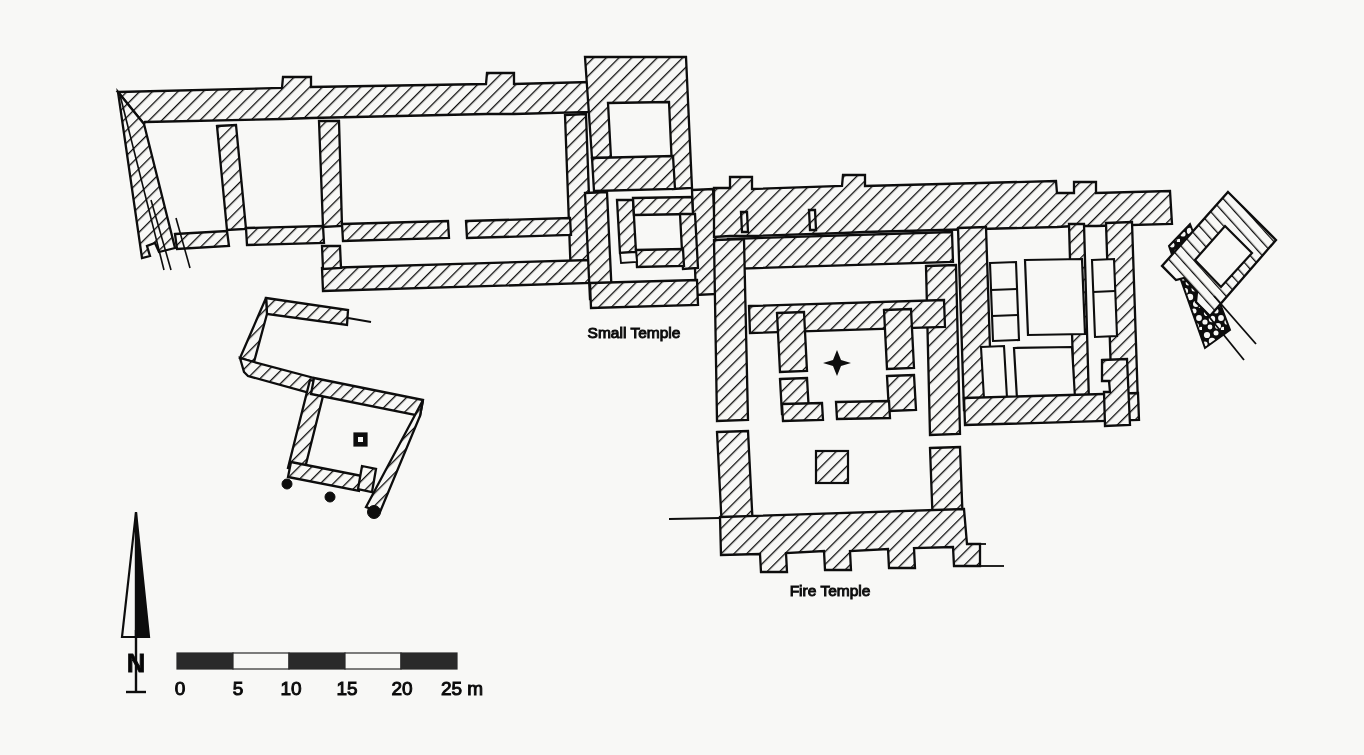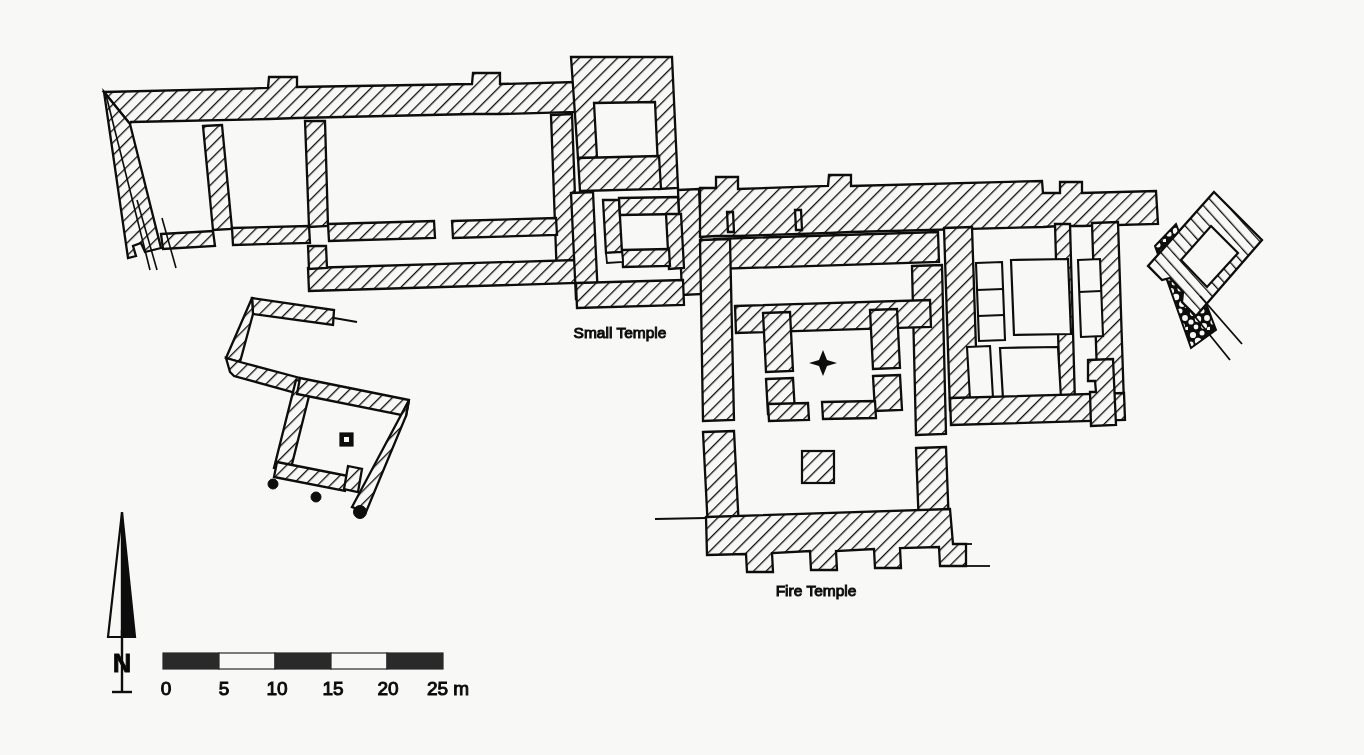--- a/index.html
+++ b/index.html
@@ -4,21 +4,21 @@
 <title>Archaeological Site Plan</title>
 <style>
   html,body{margin:0;padding:0;}
   body{
     width:1364px;height:755px;
     background:#f8f8f6;
     font-family:"Liberation Sans", sans-serif;
     overflow:hidden;
     position:relative;
   }
-  #plan-root{position:absolute;inset:0;}
+  #plan-root{position:absolute;inset:0;padding-left:14px;}
   svg{display:block;}
   .lbl{
     font-family:"Liberation Sans", sans-serif;
     font-size:15.5px;
     fill:#0d0d0d;
     text-anchor:middle;
     dominant-baseline:middle;
   }
   .scale-lbl{
     font-family:"Liberation Sans", sans-serif;

